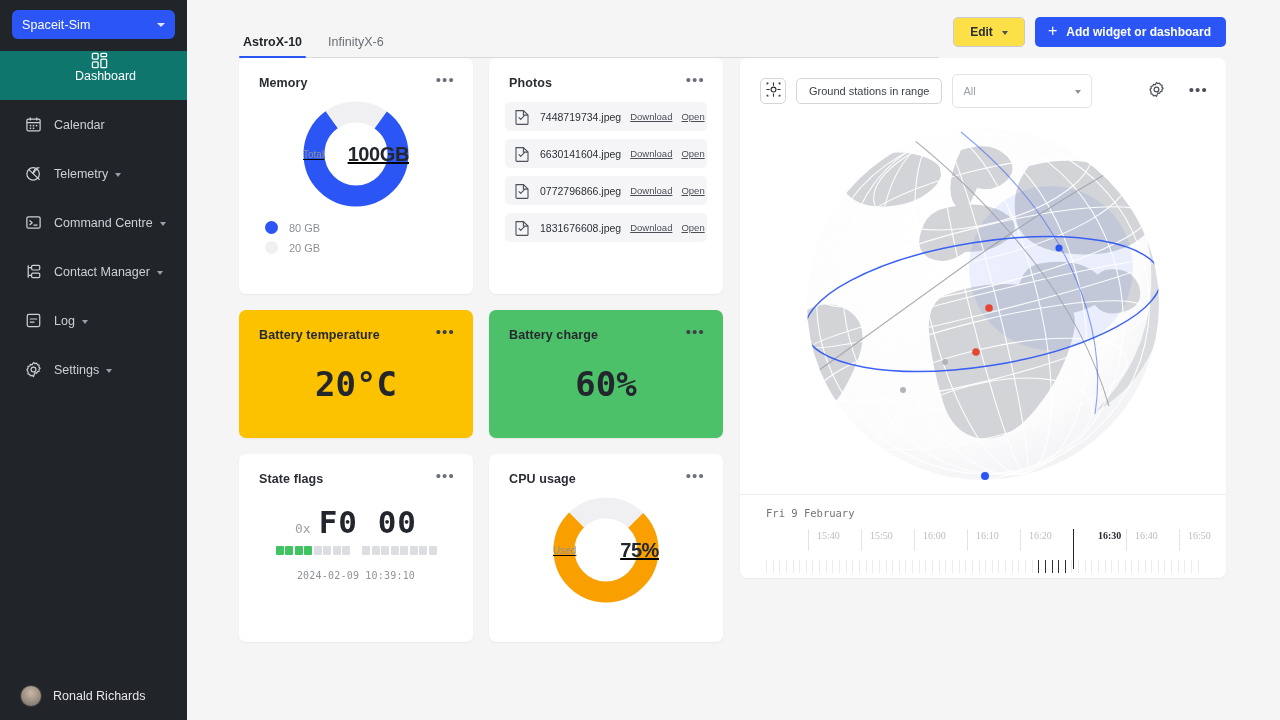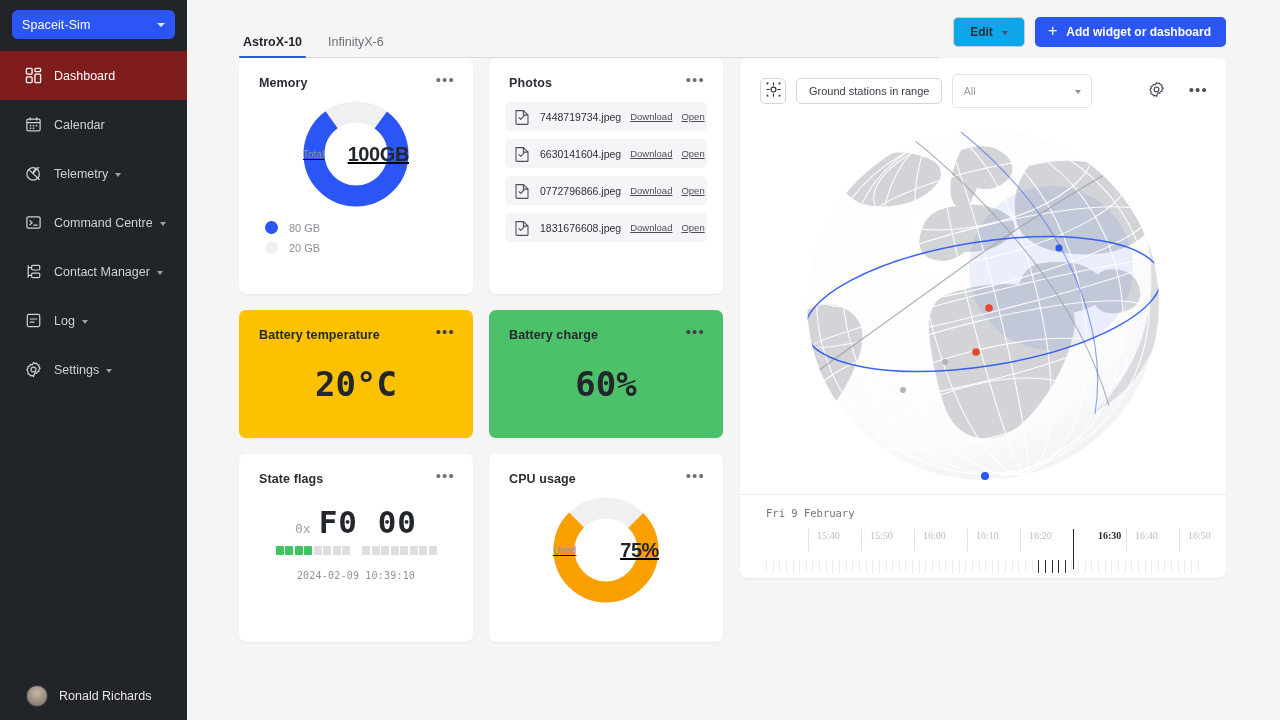--- a/index.html
+++ b/index.html
@@ -48,37 +48,37 @@
   .nav { display: flex; flex-direction: column; }
   .nav-item {
     height: 49px;
     display: flex; align-items: center;
     padding-left: 24px;
     color: #cdd1d6;
     font-size: 12.5px;
     cursor: pointer;
     position: relative;
   }
-  .nav-item.active { background: #7f1d1d; color: #ffffff; }
+  .nav-item.active { background: #0f766e; color: #ffffff; flex-direction: column; }
   .nav-ico {
     width: 18px; height: 18px;
     margin-right: 12px;
     display: flex; align-items: center; justify-content: center;
     flex: 0 0 18px;
   }
   .nav-ico svg { display: block; }
   .nav-label { white-space: nowrap; }
 
   .user-row {
     position: absolute;
     left: 0; bottom: 0;
     width: 187px;
     height: 48px;
     display: flex; align-items: center;
-    padding-left: 26px;
+    padding-left: 20px;
     cursor: pointer;
   }
   .avatar {
     width: 22px; height: 22px; border-radius: 50%;
     background: radial-gradient(circle at 50% 35%, #c9b8a6 0%, #9b8d80 55%, #6f6a66 100%);
     margin-right: 11px;
     flex: 0 0 22px;
     border: 1px solid #3a3e44;
   }
   .user-name { color: #e4e6e9; font-size: 12.5px; }
@@ -124,21 +124,21 @@
     display: flex; align-items: center;
     gap: 10px;
     padding-bottom: 11px;
     margin-left: 14px;
   }
   .btn-edit {
     height: 30px;
     min-width: 72px;
     border: 1px solid #c9cbd0;
     border-radius: 5px;
-    background: #0ea5e9;
+    background: #fde047;
     display: flex; align-items: center; justify-content: center;
     gap: 9px;
     padding: 0 11px;
     font-size: 12px; font-weight: bold; color: #2a2e34;
     cursor: pointer;
   }
   .btn-add {
     height: 30px;
     border-radius: 5px;
     background: #2b56f5;

